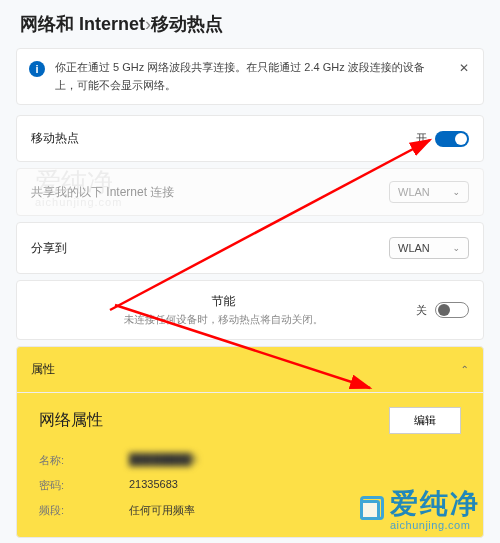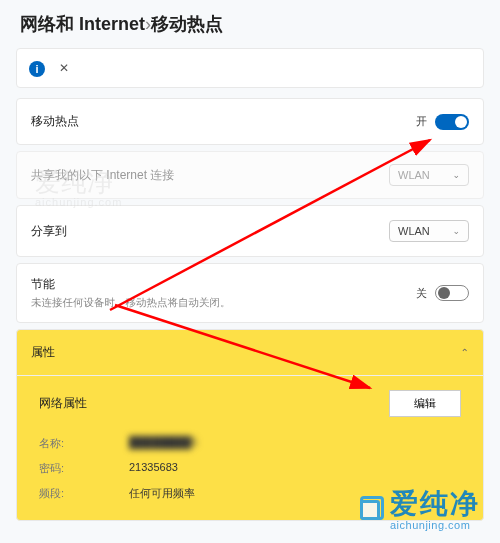--- a/index.html
+++ b/index.html
@@ -59,21 +59,21 @@
     background: #fff;
     border: 1px solid #e8e8e8;
     border-radius: 4px;
     padding: 12px 14px;
     display: flex;
     align-items: center;
   }
   .card.tall { padding: 14px; }
   .card.disabled { background: #fcfcfc; color: #999; border-color: #eee; }
   .card-label { flex: 1; font-size: 12px; }
-  .card-stack { display: flex; flex-direction: column; gap: 3px; flex: 1; }
+  .card-stack { display: flex; flex-direction: column; gap: 3px; flex: 1; text-align: center; }
   .card-sub { font-size: 10.5px; color: #888; }
   .toggle-on {
     width: 34px; height: 16px;
     background: #0067c0;
     border-radius: 12px;
     position: relative;
     display: inline-block;
   }
   .toggle-on::after {
     content: '';
@@ -130,21 +130,21 @@
   .props-header .flex { flex: 1; font-size: 12px; }
   .chev-up { font-size: 10px; color: #666; }
   .props-body {
     border-top: 1px solid #eee;
     padding: 14px 22px 14px 22px;
   }
   .props-title-row {
     display: flex; align-items: center;
     margin-bottom: 14px;
   }
-  .props-title-row .t { flex: 1; font-size: 12px; }
+  .props-title-row .t { flex: 1; font-size: 16px; }
   .edit-btn {
     border: 1px solid #ccc;
     background: #fff;
     border-radius: 0;
     padding: 5px 24px;
     font-size: 11px;
     cursor: pointer;
   }
   .kv { display: flex; font-size: 11px; color: #555; padding: 5px 0; }
   .kv .k { width: 90px; color: #777; }
@@ -206,20 +206,21 @@
 <body>
 
 <div class="breadcrumb">
   <span>网络和 Internet</span>
   <span class="sep">›</span>
   <span>移动热点</span>
 </div>
 
 <div class="info-banner">
   <span class="info-icon">i</span>
+  <div class="info-text">你正在通过 5 GHz 网络波段共享连接。在只能通过 2.4 GHz 波段连接的设备上，可能不会显示网络。</div>
   <div class="close-x">✕</div>
 </div>
 
 <div class="card tall">
   <div class="card-label">移动热点</div>
   <span class="toggle-text">开</span>
   <span class="toggle-on"></span>
 </div>
 
 <div class="card disabled">

